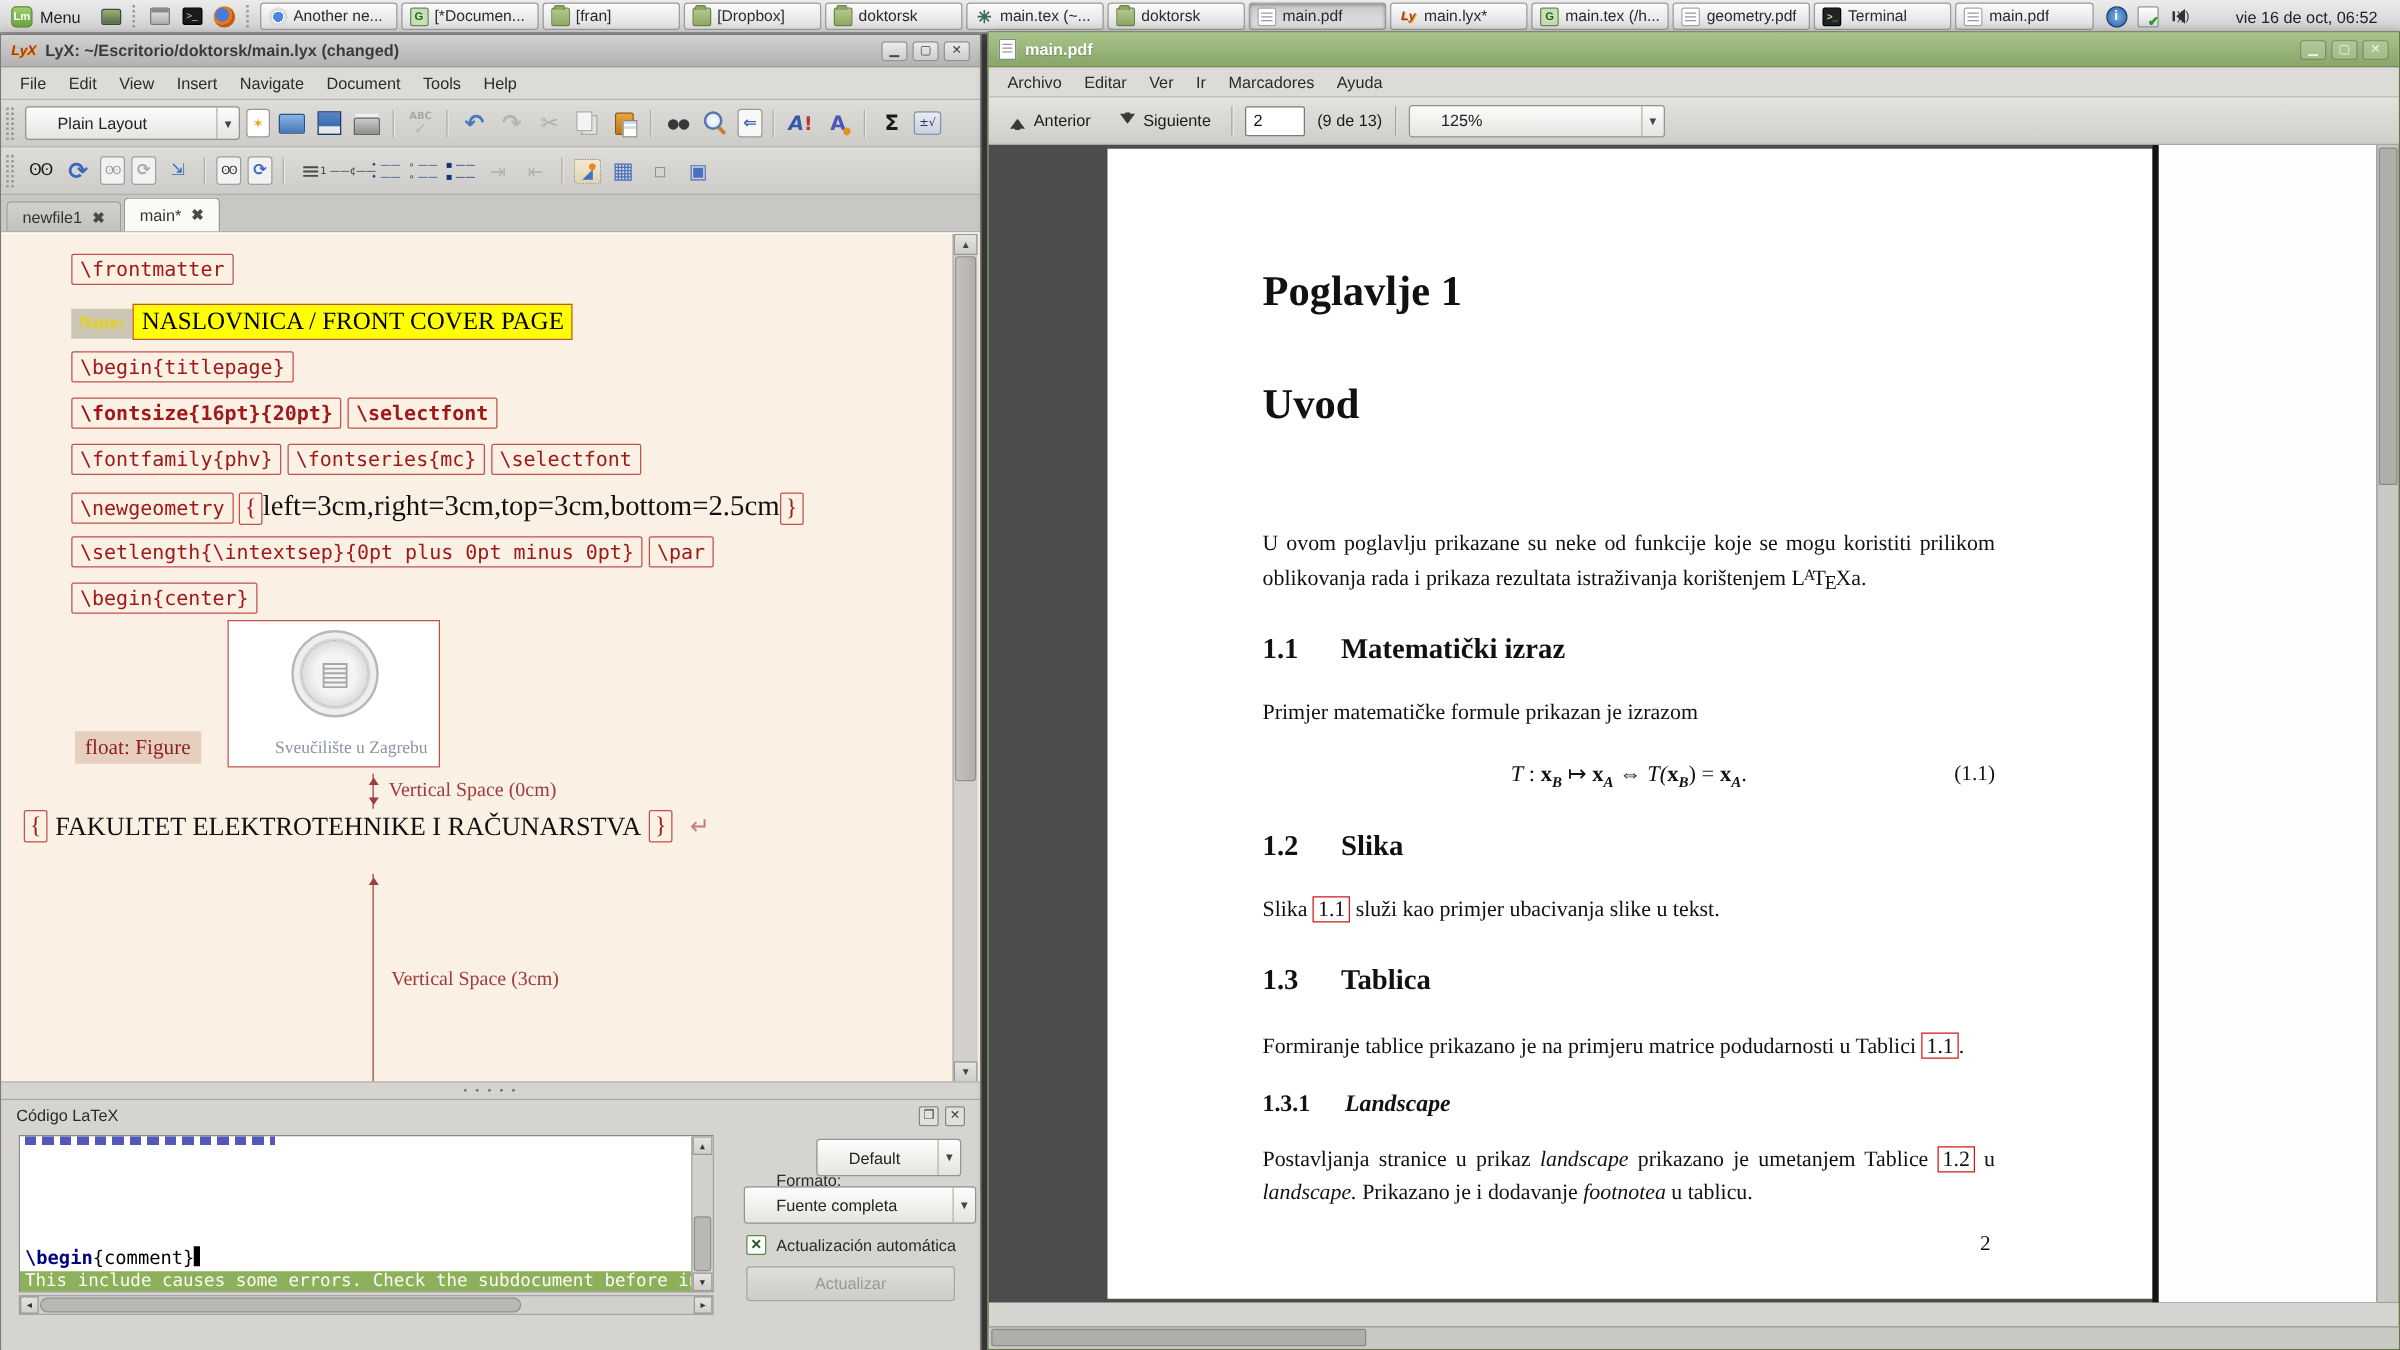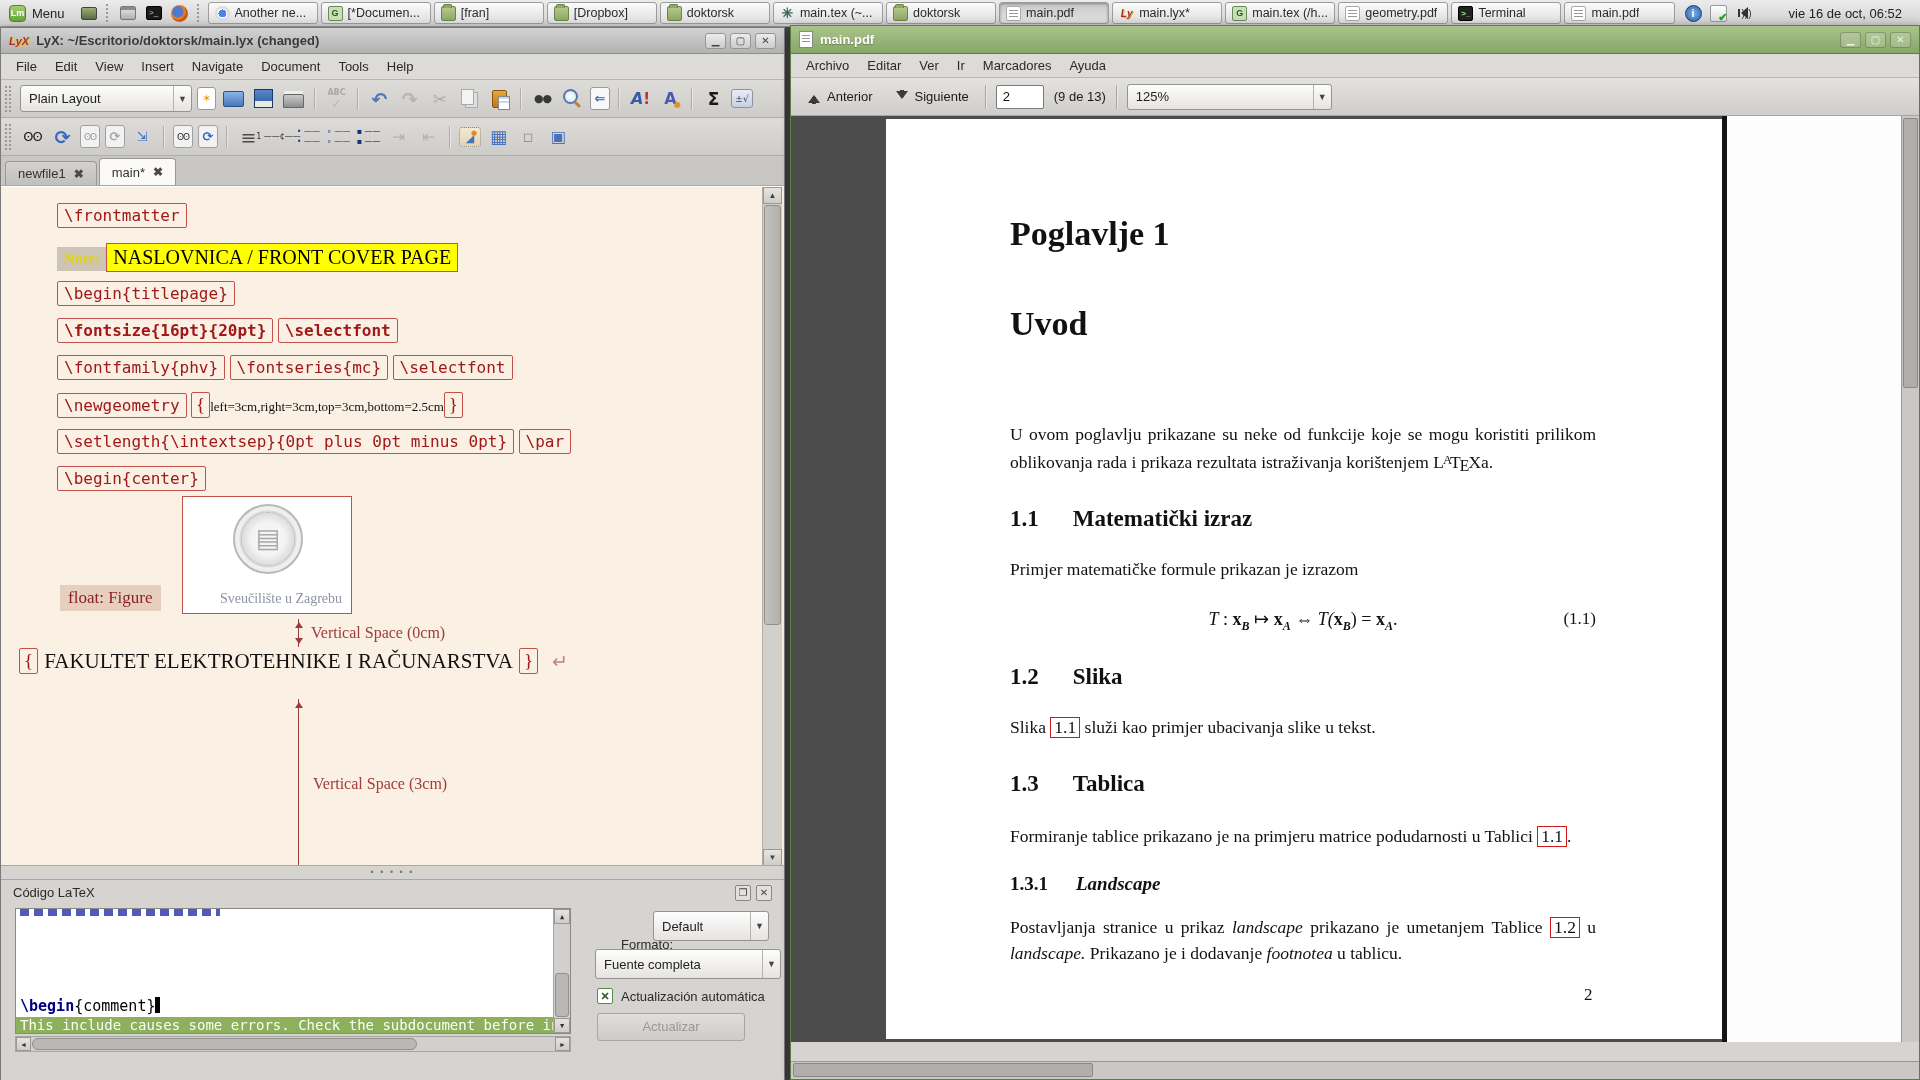--- a/index.html
+++ b/index.html
@@ -75,21 +75,21 @@
   
   .lyx-win { left:0; top:27px; width:785px; height:1053px; background:#d6d4d0; }
   .lyx-menubar { height:26px; }
   .toolbar { display:flex; align-items:center; background:linear-gradient(#dedcd8,#ceccc8);
     border-bottom:1px solid #b0aeaa; gap:5px; padding:0 4px; }
   .tb-row1 { height:38px; }
   .tb-row2 { height:38px; }
   .grip { width:6px; height:26px; border-left:2px dotted #9a9890; border-right:2px dotted #9a9890; margin-right:4px; }
   .combo { display:flex; align-items:center; background:linear-gradient(#fdfdfd,#e6e4e0);
     border:1px solid #96948f; border-radius:3px; height:27px; font-size:13px; color:#222; }
-  .combo .cv { padding:0 8px; flex:1; white-space:nowrap; overflow:hidden; }
+  .combo .cv { padding:0 8px; flex:1; white-space:nowrap; overflow:hidden;margin-left:17px; }
   .combo .ca { width:18px; align-self:stretch; border-left:1px solid #b4b2ae; display:flex;
     align-items:center; justify-content:center; font-size:9px; color:#444; }
   .layout-combo { width:172px; }
   .ti { width:25px; height:25px; display:flex; align-items:center; justify-content:center;
     border-radius:3px; position:relative; font-family:"DejaVu Sans", sans-serif; }
   .ti-sep { width:2px; height:22px; border-left:1px solid #b0aeaa; border-right:1px solid #e8e6e2; margin:0 3px; }
   .ti::before { font-size:15px; }
   .ti[data-icon="new-document"] { background:#fff; border:1px solid #999; width:19px; height:23px; }
   .ti[data-icon="new-document"]::before { content:"✶"; color:#e8a020; font-size:11px; }
   .ti[data-icon="open-document"]::before { content:""; width:19px; height:14px; border-radius:2px;
@@ -223,21 +223,21 @@
   .chs-btn { position:absolute; top:0; width:15px; height:14px; background:linear-gradient(#e6e4e0,#cfcdc9);
     border:1px solid #9a9894; font-size:7px; text-align:center; line-height:13px; color:#333; }
   .chs-thumb { position:absolute; left:16px; top:1px; width:385px; height:12px; border-radius:6px;
     background:#bab8b4; border:1px solid #92908c; }
   .panel-label { position:absolute; font-size:13px; color:#2a2a2a; }
   .panel-combo { position:absolute; height:30px; }
   .pchk { position:absolute; left:596px; top:108px; width:16px; height:16px; background:#fff;
     border:1px solid #5a8a4a; border-radius:2px; text-align:center; line-height:14px; font-size:11px;
     font-weight:bold; color:#2a5a2a; }
   .pchk-label { position:absolute; left:620px; top:109px; font-size:13px; color:#2a2a2a; }
-  .pbutton { position:absolute; left:596px; top:133px; width:148px; height:28px; border-radius:3px;
+  .pbutton { position:absolute; left:596px; top:133px; width:167px; height:28px; border-radius:3px;
     background:linear-gradient(#e0deda,#ceccc8); border:1px solid #a8a6a2; color:#9a9894;
     font-size:13px; text-align:center; line-height:26px; }
 
   
   .pdf-win { left:790px; top:25px; width:1130px; height:1055px; background:#d6d4d0; border-color:#5f7a44; }
   .pdf-titlebar { height:28px; }
   .pdf-icon { width:14px; height:17px; background:#fff; border:1px solid #888; position:relative; }
   .pdf-icon::before { content:""; position:absolute; left:2px; top:3px; width:8px; height:1px;
     background:#999; box-shadow:0 3px 0 #999, 0 6px 0 #999; }
   .pdf-toolbar { height:38px; display:flex; align-items:center; gap:10px; padding:0 10px;
@@ -483,21 +483,21 @@
         <span class="ert">\fontsize{16pt}{20pt}</span>
         <span class="ert">\selectfont</span>
       </div>
       <div class="docline" style="left:56px;top:168px;">
         <span class="ert">\fontfamily{phv}</span>
         <span class="ert">\fontseries{mc}</span>
         <span class="ert">\selectfont</span>
       </div>
       <div class="docline" style="left:56px;top:205px;">
         <span class="ert">\newgeometry</span>
-        <span class="brace-box">{</span><span class="serifdoc" style="font-size:13px;color:#111;">left=3cm,right=3cm,top=3cm,bottom=2.5cm</span><span class="brace-box">}</span>
+        <span class="brace-box">{</span><span class="serifdoc" style="font-size:23px;color:#111;">left=3cm,right=3cm,top=3cm,bottom=2.5cm</span><span class="brace-box">}</span>
       </div>
       <div class="docline" style="left:56px;top:242px;">
         <span class="ert">\setlength{\intextsep}{0pt plus 0pt minus 0pt}</span>
         <span class="ert">\par</span>
       </div>
       <div class="docline" style="left:56px;top:279px;">
         <span class="ert">\begin{center}</span>
       </div>
 
       <div class="figure-box">

